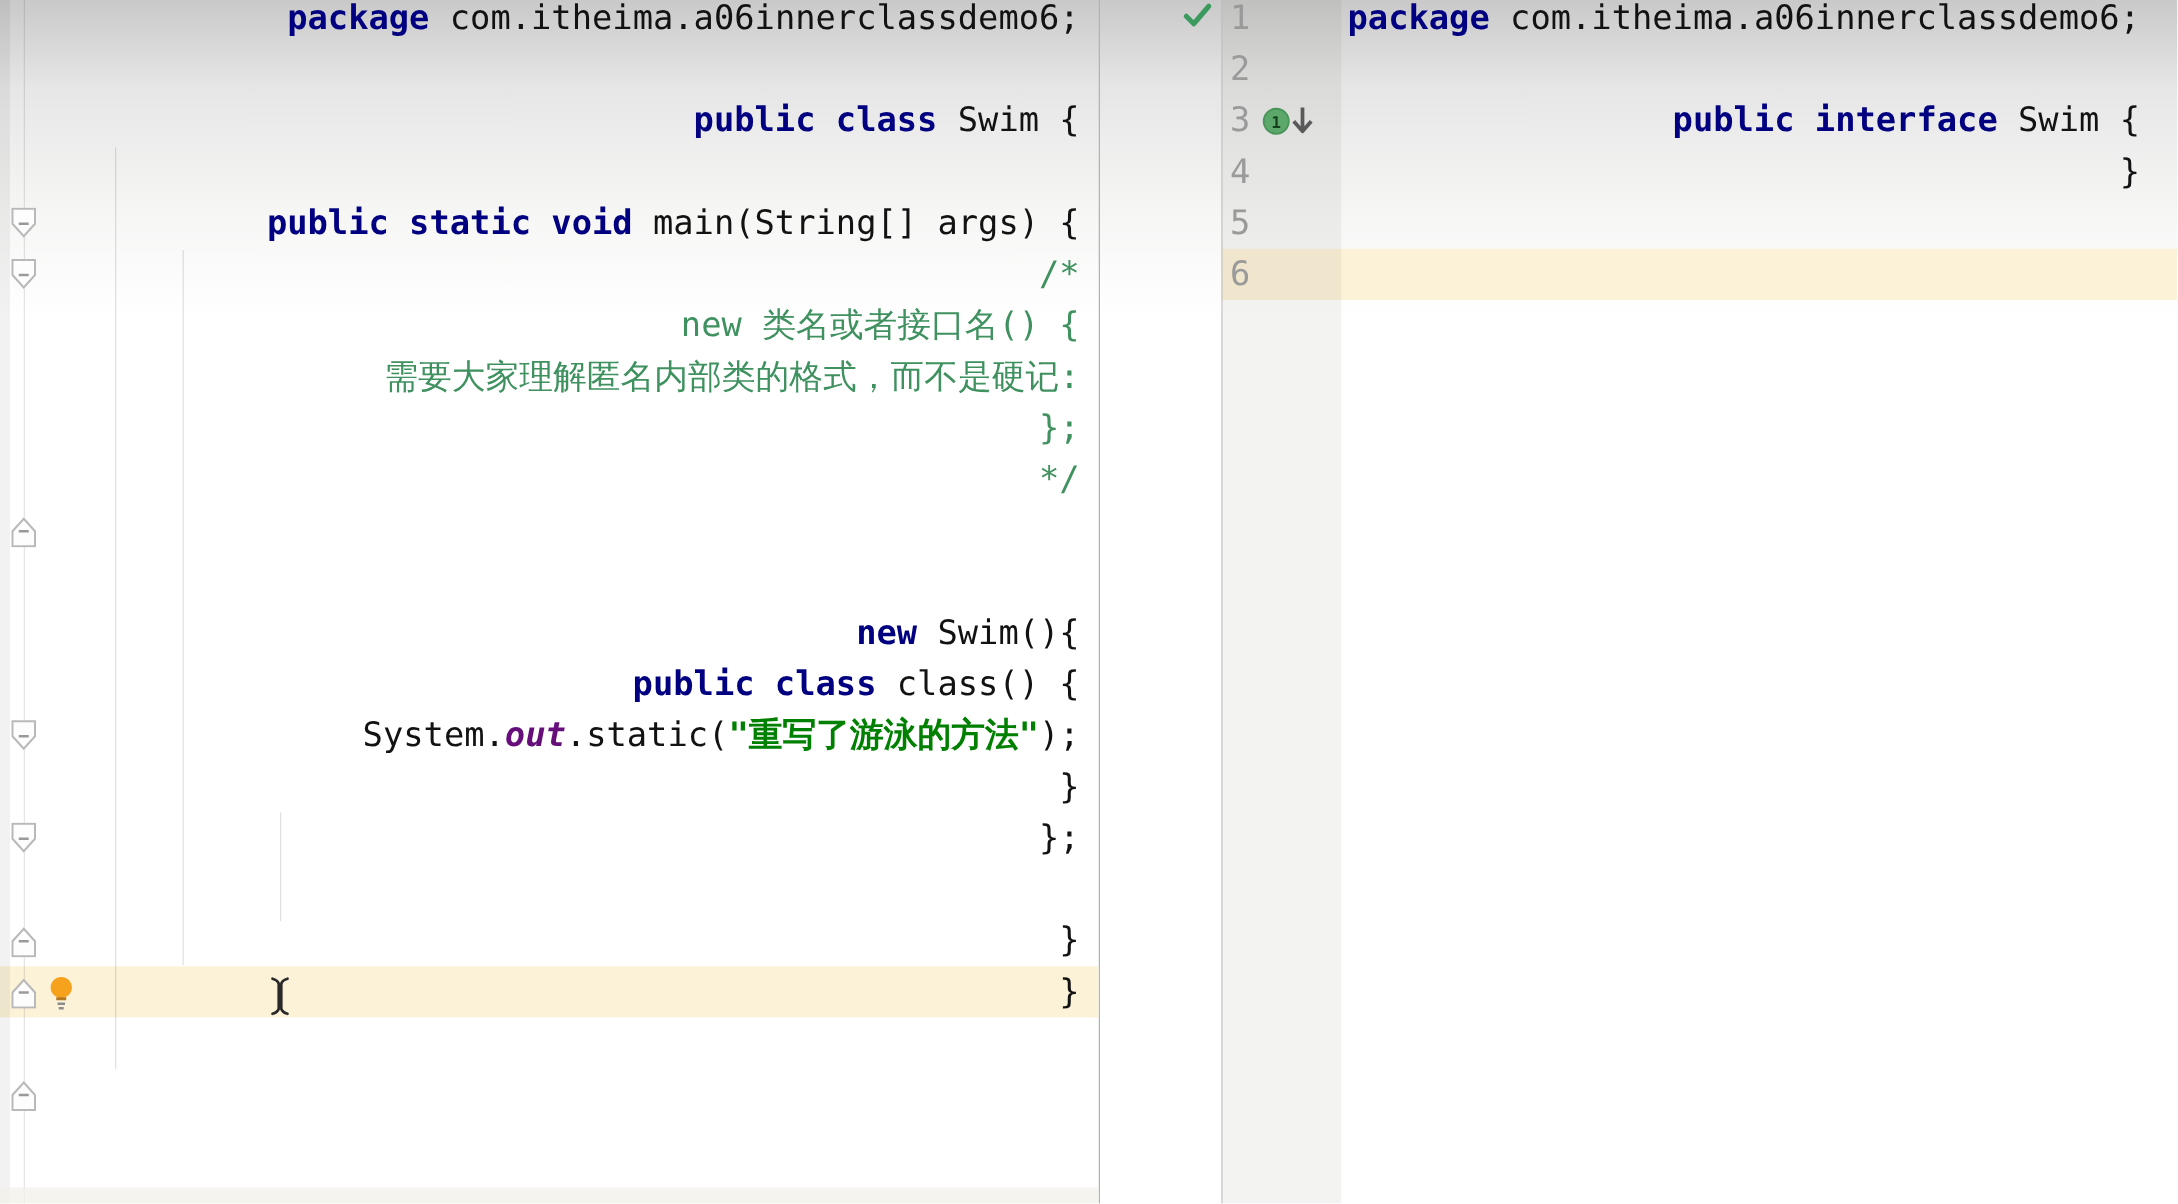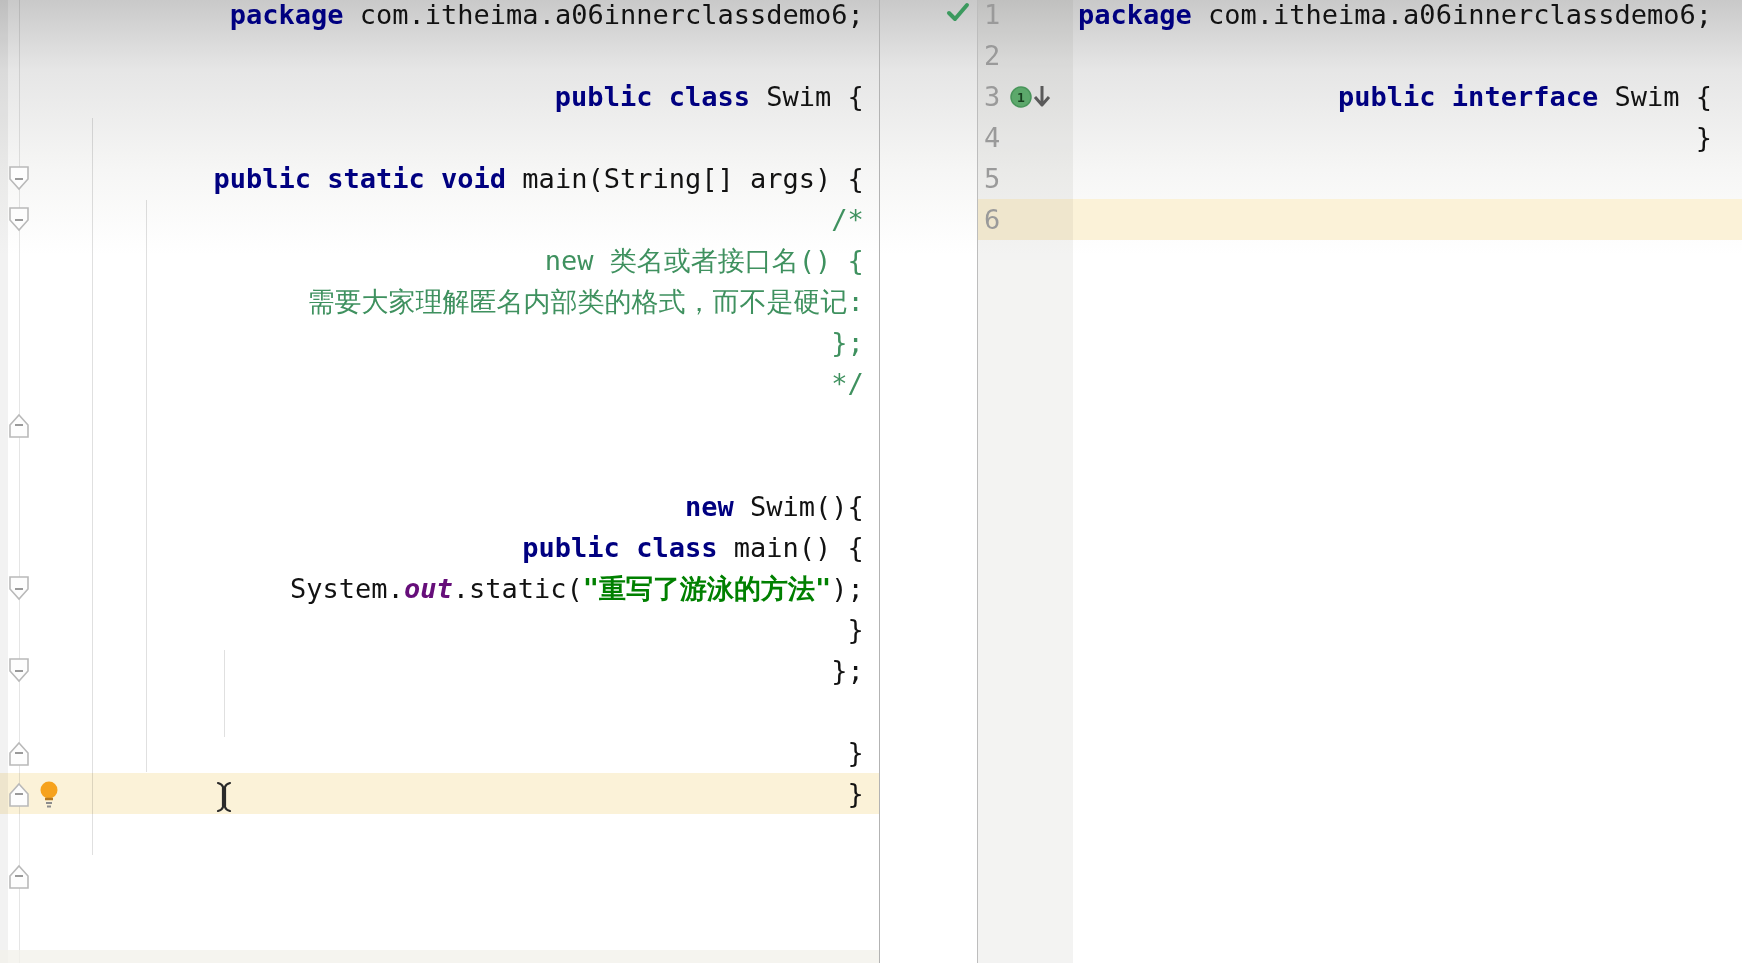--- a/index.html
+++ b/index.html
@@ -67,21 +67,21 @@
         <div class="code-line"></div>
         <div class="code-line"><span class="tk-pl">    </span><span class="tk-kw">public static void</span><span class="tk-pl"> main(String[] args) {</span></div>
         <div class="code-line"><span class="tk-cm">       /*</span></div>
         <div class="code-line"><span class="tk-cm">                new 类名或者接口名() {</span></div>
         <div class="code-line"><span class="tk-cm">            需要大家理解匿名内部类的格式，而不是硬记:</span></div>
         <div class="code-line"><span class="tk-cm">                };</span></div>
         <div class="code-line"><span class="tk-cm">        */</span></div>
         <div class="code-line"></div>
         <div class="code-line"></div>
         <div class="code-line"><span class="tk-pl">        </span><span class="tk-kw">new</span><span class="tk-pl"> Swim(){</span></div>
-        <div class="code-line"><span class="tk-pl">            </span><span class="tk-kw">public class</span><span class="tk-pl"> main() {</span></div>
+        <div class="code-line"><span class="tk-pl">            </span><span class="tk-kw">public class</span><span class="tk-pl"> class() {</span></div>
         <div class="code-line"><span class="tk-pl">                System.</span><span class="tk-fd">out</span><span class="tk-pl">.static(</span><span class="tk-st">"重写了游泳的方法"</span><span class="tk-pl">);</span></div>
         <div class="code-line"><span class="tk-pl">            }</span></div>
         <div class="code-line"><span class="tk-pl">        };</span></div>
         <div class="code-line"></div>
         <div class="code-line"><span class="tk-pl">    }</span></div>
         <div class="code-line"><span class="tk-pl">}</span></div>
       </div>
 
     <div id="fold-markers">
         <svg viewBox="0 0 24 26" class="fold-marker" style="top: 165.5px;">

